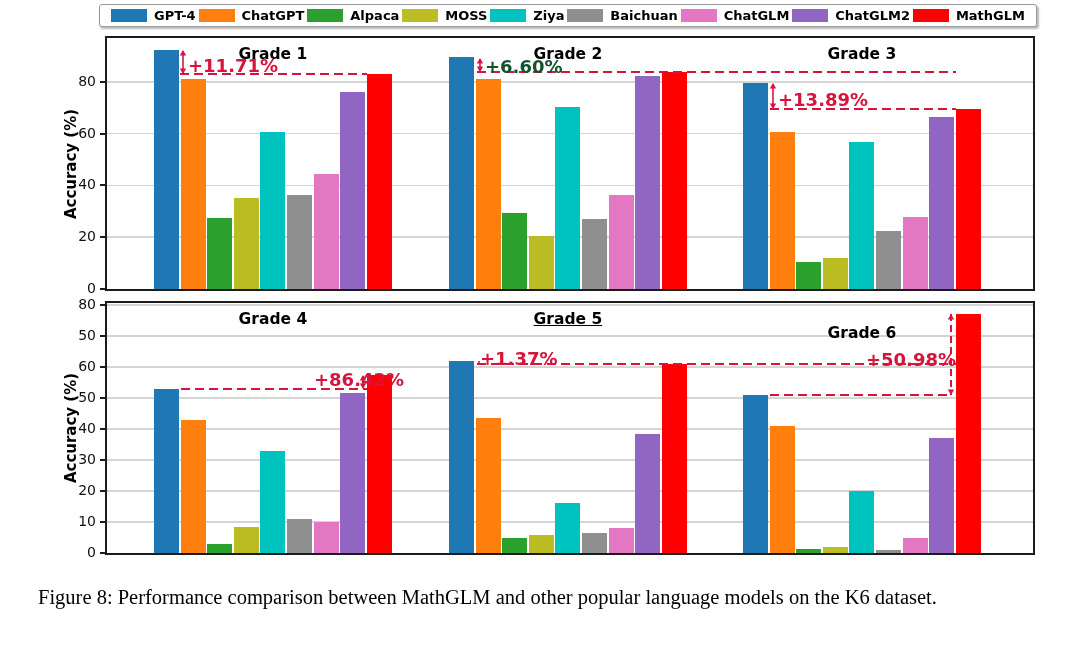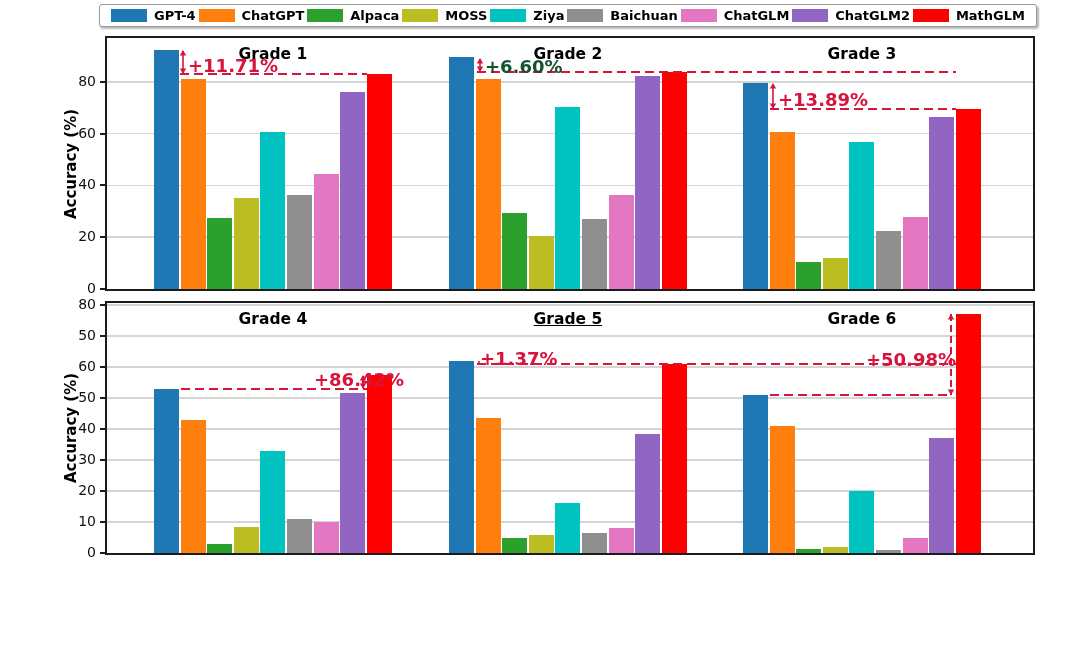--- a/index.html
+++ b/index.html
@@ -147,21 +147,21 @@
       <div class="grade-title" style="left: 457.9px; top: 310px; text-decoration: underline;">Grade 5</div>
       <div class="bar" style="left: 743px; top: 394.811px; width: 25px; height: 158.189px; background: rgb(31, 119, 180);"></div>
       <div class="bar" style="left: 769.6px; top: 425.829px; width: 25px; height: 127.171px; background: rgb(255, 127, 14);"></div>
       <div class="bar" style="left: 796.2px; top: 549.278px; width: 25px; height: 3.72208px; background: rgb(44, 160, 44);"></div>
       <div class="bar" style="left: 822.8px; top: 546.797px; width: 25px; height: 6.20347px; background: rgb(188, 189, 34);"></div>
       <div class="bar" style="left: 849.4px; top: 490.965px; width: 25px; height: 62.0347px; background: rgb(0, 194, 190);"></div>
       <div class="bar" style="left: 876px; top: 549.898px; width: 25px; height: 3.10174px; background: rgb(143, 143, 143);"></div>
       <div class="bar" style="left: 902.6px; top: 538.112px; width: 25px; height: 14.8883px; background: rgb(227, 119, 194);"></div>
       <div class="bar" style="left: 929.2px; top: 438.236px; width: 25px; height: 114.764px; background: rgb(145, 102, 194);"></div>
       <div class="bar" style="left: 955.8px; top: 314.166px; width: 25px; height: 238.834px; background: rgb(255, 0, 0);"></div>
-      <div class="grade-title" style="left: 751.9px; top: 310px;">Grade 6</div>
+      <div class="grade-title" style="left: 751.9px; top: 324px;">Grade 6</div>
       <div class="tick-mark" style="left: 100px; top: 552px;"></div>
       <div class="tick-label" style="left: 58px; top: 544px;">0</div>
       <div class="tick-mark" style="left: 100px; top: 520.983px;"></div>
       <div class="tick-label" style="left: 58px; top: 512.983px;">10</div>
       <div class="tick-mark" style="left: 100px; top: 489.965px;"></div>
       <div class="tick-label" style="left: 58px; top: 481.965px;">20</div>
       <div class="tick-mark" style="left: 100px; top: 458.948px;"></div>
       <div class="tick-label" style="left: 58px; top: 450.948px;">30</div>
       <div class="tick-mark" style="left: 100px; top: 427.931px;"></div>
       <div class="tick-label" style="left: 58px; top: 419.931px;">40</div>
@@ -196,13 +196,14 @@
       <line x1="363" x2="363" y1="376" y2="388" stroke="#d6143c" stroke-width="1.6"></line>
       <path d="M 359.8 380.5 L 366.2 380.5 L 363 375 Z" fill="#d6143c"></path>
       <path d="M 359.8 383.5 L 366.2 383.5 L 363 389 Z" fill="#d6143c"></path>
       <line x1="477" x2="956" y1="364" y2="364" stroke="#d6143c" stroke-width="2" stroke-dasharray="9 5"></line>
       <line x1="479" x2="479" y1="361" y2="363" stroke="#d6143c" stroke-width="1.6"></line>
       <line x1="770" x2="951" y1="395" y2="395" stroke="#d6143c" stroke-width="2" stroke-dasharray="9 5"></line>
       <line x1="951" x2="951" y1="314" y2="395" stroke="#d6143c" stroke-width="2" stroke-dasharray="7 4"></line>
       <path d="M 947.8 319.5 L 954.2 319.5 L 951 314 Z" fill="#d6143c"></path>
       <path d="M 947.8 389.5 L 954.2 389.5 L 951 395 Z" fill="#d6143c"></path>
     </svg>
+  <div class="caption">Figure 8: Performance comparison between MathGLM and other popular language models on the K6 dataset.</div>
 </div>
 
 </body></html>

